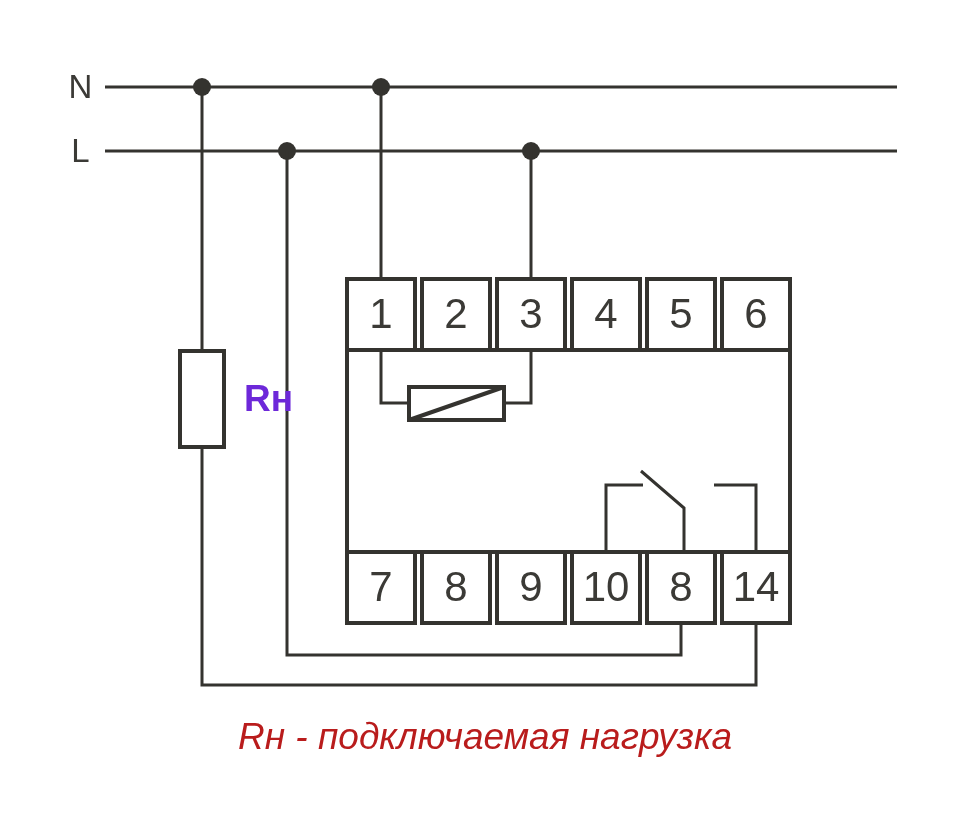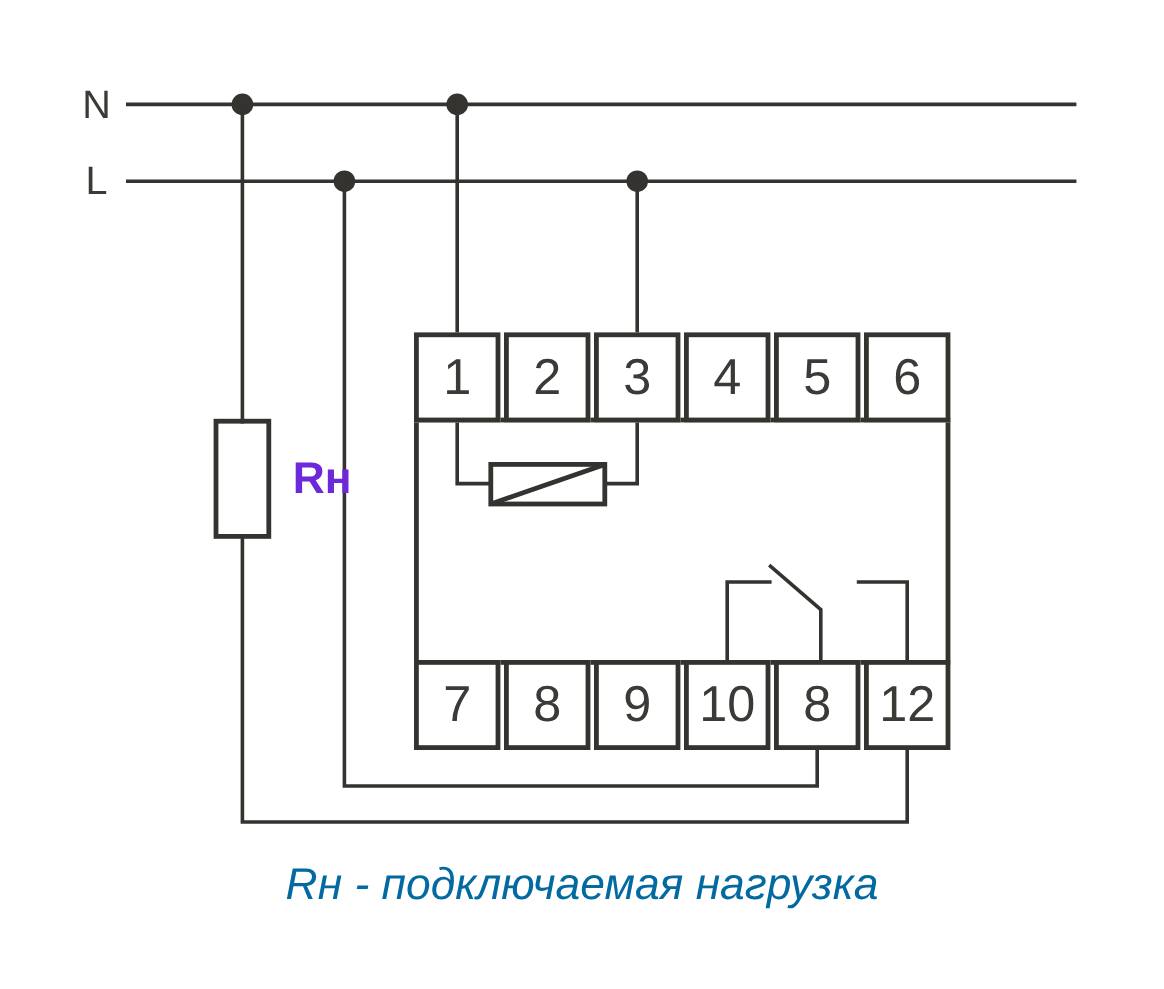--- a/index.html
+++ b/index.html
@@ -80,21 +80,21 @@
   }
 
   .caption {
     position: absolute;
     left: 0;
     top: 716px;
     width: 100%;
     text-align: center;
     font-size: 37px;
     font-style: italic;
-    color: #0369a1;
+    color: #b91c1c;
     z-index: 2;
   }
 </style>
 </head>
 <body>
 
 <div class="stage">
 
   <svg class="wires" viewBox="0 0 970 824">
 
@@ -139,18 +139,18 @@
     <div class="cell">5</div>
     <div class="cell">6</div>
   </div>
 
   <div class="term-row bottom">
     <div class="cell">7</div>
     <div class="cell">8</div>
     <div class="cell">9</div>
     <div class="cell">10</div>
     <div class="cell">8</div>
-    <div class="cell">12</div>
+    <div class="cell">14</div>
   </div>
 
   <div class="caption">Rн - подключаемая нагрузка</div>
 
 </div>
 
 </body></html>

